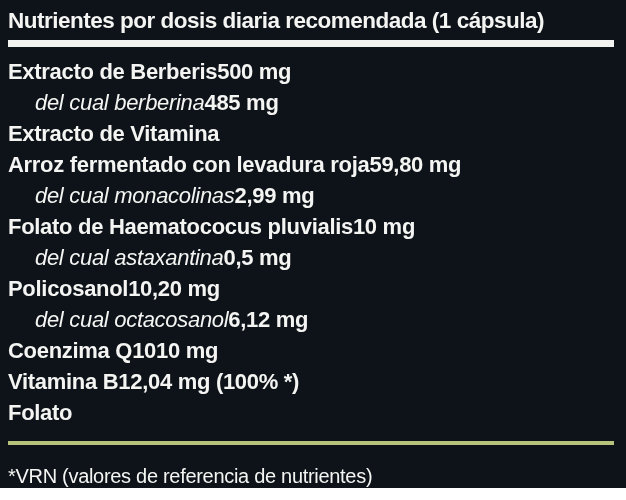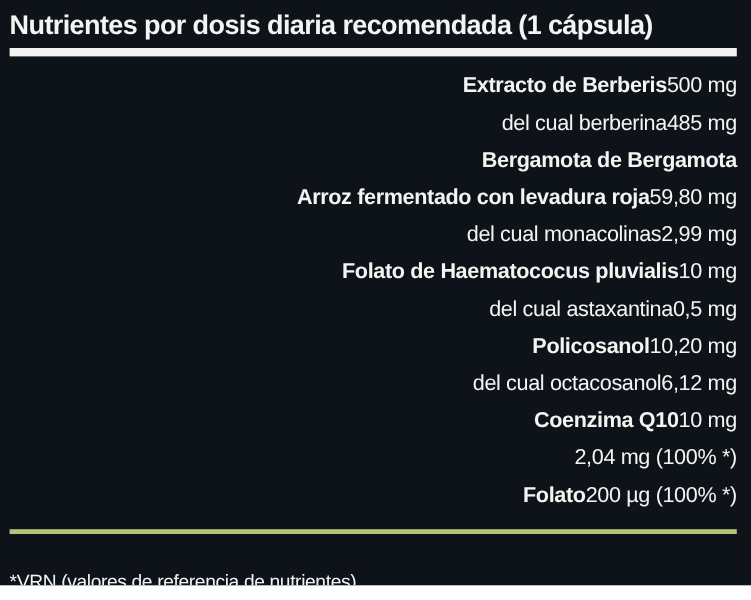--- a/index.html
+++ b/index.html
@@ -24,61 +24,61 @@
   .rule-white {
     height: 7px;
     background: #f2f3f1;
     margin-top: 4px;
   }
   .rows {
     margin-top: 9px;
   }
   .row {
     display: flex;
-    justify-content: flex-end;
+    justify-content: flex-start;
     align-items: baseline;
     height: 31px;
     line-height: 31px;
-    font-size: 18px;
+    font-size: 22px;
     letter-spacing: -0.3px;
     white-space: nowrap;
   }
   .row .name { font-weight: bold; }
-  .row.indent .name { font-weight: normal; padding-left: 27px; }
-  .row .value { font-weight: normal; }
+  .row.indent .name { font-weight: normal; padding-left: 27px; font-style: italic; }
+  .row .value { font-weight: bold; }
   .rule-green {
     height: 4px;
     background: #b7c37b;
     margin-top: 13px;
   }
   .footnote {
-    font-size: 16px;
+    font-size: 20px;
     line-height: 30px;
-    margin-top: 26px;
+    margin-top: 16px;
     letter-spacing: -0.3px;
     white-space: nowrap;
   }
 </style>
 </head>
 <body>
 
 <div class="panel">
   <div class="panel-title">Nutrientes por dosis diaria recomendada (1 cápsula)</div>
   <div class="rule-white"></div>
   <div class="rows" id="rows">
       <div class="row">
         <span class="name">Extracto de Berberis</span>
         <span class="value">500 mg</span>
       </div>
       <div class="row indent">
         <span class="name">del cual berberina</span>
         <span class="value">485 mg</span>
       </div>
       <div class="row">
-        <span class="name">Bergamota de Bergamota</span>
+        <span class="name">Extracto de Vitamina</span>
       </div>
       <div class="row">
         <span class="name">Arroz fermentado con levadura roja</span>
         <span class="value">59,80 mg</span>
       </div>
       <div class="row indent">
         <span class="name">del cual monacolinas</span>
         <span class="value">2,99 mg</span>
       </div>
       <div class="row">
@@ -95,22 +95,22 @@
       </div>
       <div class="row indent">
         <span class="name">del cual octacosanol</span>
         <span class="value">6,12 mg</span>
       </div>
       <div class="row">
         <span class="name">Coenzima Q10</span>
         <span class="value">10 mg</span>
       </div>
       <div class="row">
+        <span class="name">Vitamina B1</span>
         <span class="value">2,04 mg (100% *)</span>
       </div>
       <div class="row">
         <span class="name">Folato</span>
-        <span class="value">200 µg (100% *)</span>
       </div>
     </div>
   <div class="rule-green"></div>
   <div class="footnote">*VRN (valores de referencia de nutrientes)</div>
 </div>
 
 </body></html>

